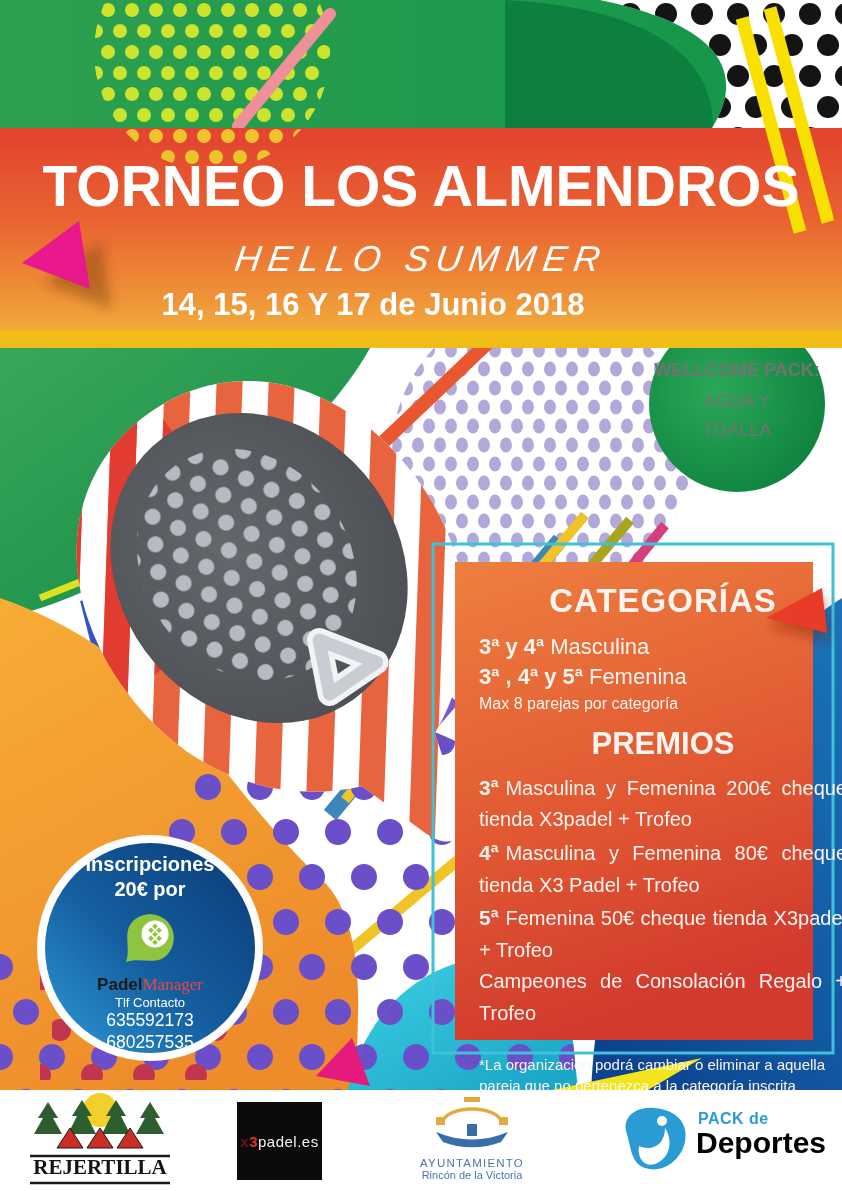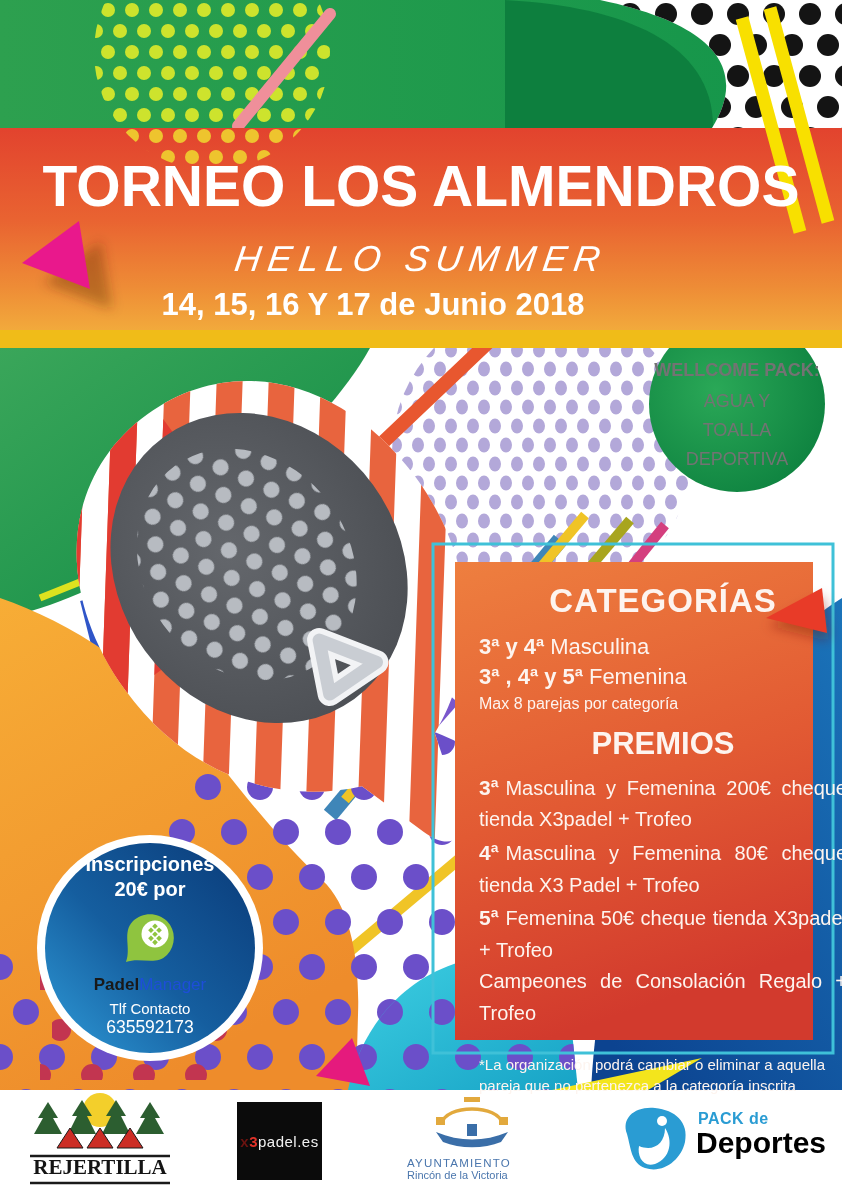--- a/index.html
+++ b/index.html
@@ -24,31 +24,31 @@
   .cb-h2{font-size:31px;font-weight:700;text-align:center;margin:13px 0 9px;}
   .cb-item{font-size:20px;line-height:1.58;text-align:justify;margin:0;}
   .cb-item .b{font-size:21px;font-weight:700;margin-right:7px;}
   .cb-disc{font-size:15px;line-height:1.4;margin:24px 0 0;}
   .inscr{left:36px;top:852px;width:228px;text-align:center;color:#fff;}
   .in-l1,.in-l2{font-size:20px;font-weight:700;line-height:1.25;}
   .in-l2{margin-bottom:4px;}
   .in-pin{display:block;margin:0 auto;}
   .in-brand{font-size:17px;margin-top:1px;}
   .in-brand .bp{font-weight:700;color:#191919;}
-  .in-brand .bm{color:#1d4ed8;}
-  .in-tlf{font-size:15px;margin-top:5px;}
+  .in-brand .bm{color:#ef4444;font-family:Liberation Serif, serif;}
+  .in-tlf{font-size:13px;}
   .in-ph{font-size:17.5px;line-height:1.25;}
   .lg-rej{left:30px;top:1155px;width:140px;text-align:center;
           font-family:"Liberation Serif",serif;font-weight:700;font-size:21px;color:#141414;}
   .lg-x3{left:237px;top:1102px;width:85px;height:78px;display:flex;align-items:center;
          justify-content:center;font-size:15px;letter-spacing:0.5px;}
   .lg-x3 .xx{color:#6b1310;font-weight:700;}
   .lg-x3 .x3{color:#e03229;font-weight:700;}
   .lg-x3 .xr{color:#f2f2f2;}
-  .lg-ay{left:407px;top:1157px;width:130px;text-align:left;color:#4a76ad;}
+  .lg-ay{left:407px;top:1157px;width:130px;text-align:center;color:#4a76ad;}
   .lg-ay .a1{font-size:11.5px;letter-spacing:1.2px;}
   .lg-ay .a2{font-size:11px;}
   .lg-ap1{left:698px;top:1110px;font-size:16px;font-weight:700;color:#2a9cd3;letter-spacing:0.5px;}
   .lg-ap2{left:696px;top:1126px;font-size:30px;font-weight:700;color:#000000;}
 </style>
 </head>
 <body>
 
 <div id="poster">
 
@@ -272,21 +272,20 @@
 </svg>
 
 <div class="ov title">TORNEO LOS ALMENDROS</div>
 <div class="ov subtitle">HELLO SUMMER</div>
 <div class="ov date">14, 15, 16 Y 17 de Junio 2018</div>
 
 <div class="ov wellcome">
   <div class="wp-h">WELLCOME PACK:</div>
   <div class="wp-l">AGUA Y</div>
   <div class="wp-l">TOALLA</div>
-  <div class="wp-l">DEPORTIVA</div>
 </div>
 
 <div class="ov catbox">
   <div class="cb-h">CATEGORÍAS</div>
   <div class="cb-line">
     <span class="b">3ª y 4ª</span><span>Masculina</span>
   </div>
   <div class="cb-line">
     <span class="b">3ª , 4ª y 5ª</span><span>Femenina</span>
   </div>
@@ -323,20 +322,21 @@
       <rect x="3.9" y="-1.8" width="4" height="4"></rect>
           <rect x="-1.8" y="3.9" width="4" height="4"></rect>
       <rect x="3.9" y="3.9" width="4" height="4"></rect>
     </g>
   </svg>
   <div class="in-brand">
     <span class="bp">Padel</span><span class="bm">Manager</span>
   </div>
   <div class="in-tlf">Tlf Contacto</div>
   <div class="in-ph">635592173</div>
+  <div class="in-ph">680257535</div>
 </div>
 
 <div class="ov lg-rej">REJERTILLA</div>
 <div class="ov lg-x3">
   <span class="xx">x</span>
       <span class="x3">3</span>
       <span class="xr">padel.es</span>
 </div>
 <div class="ov lg-ay">
   <div class="a1">AYUNTAMIENTO</div>

